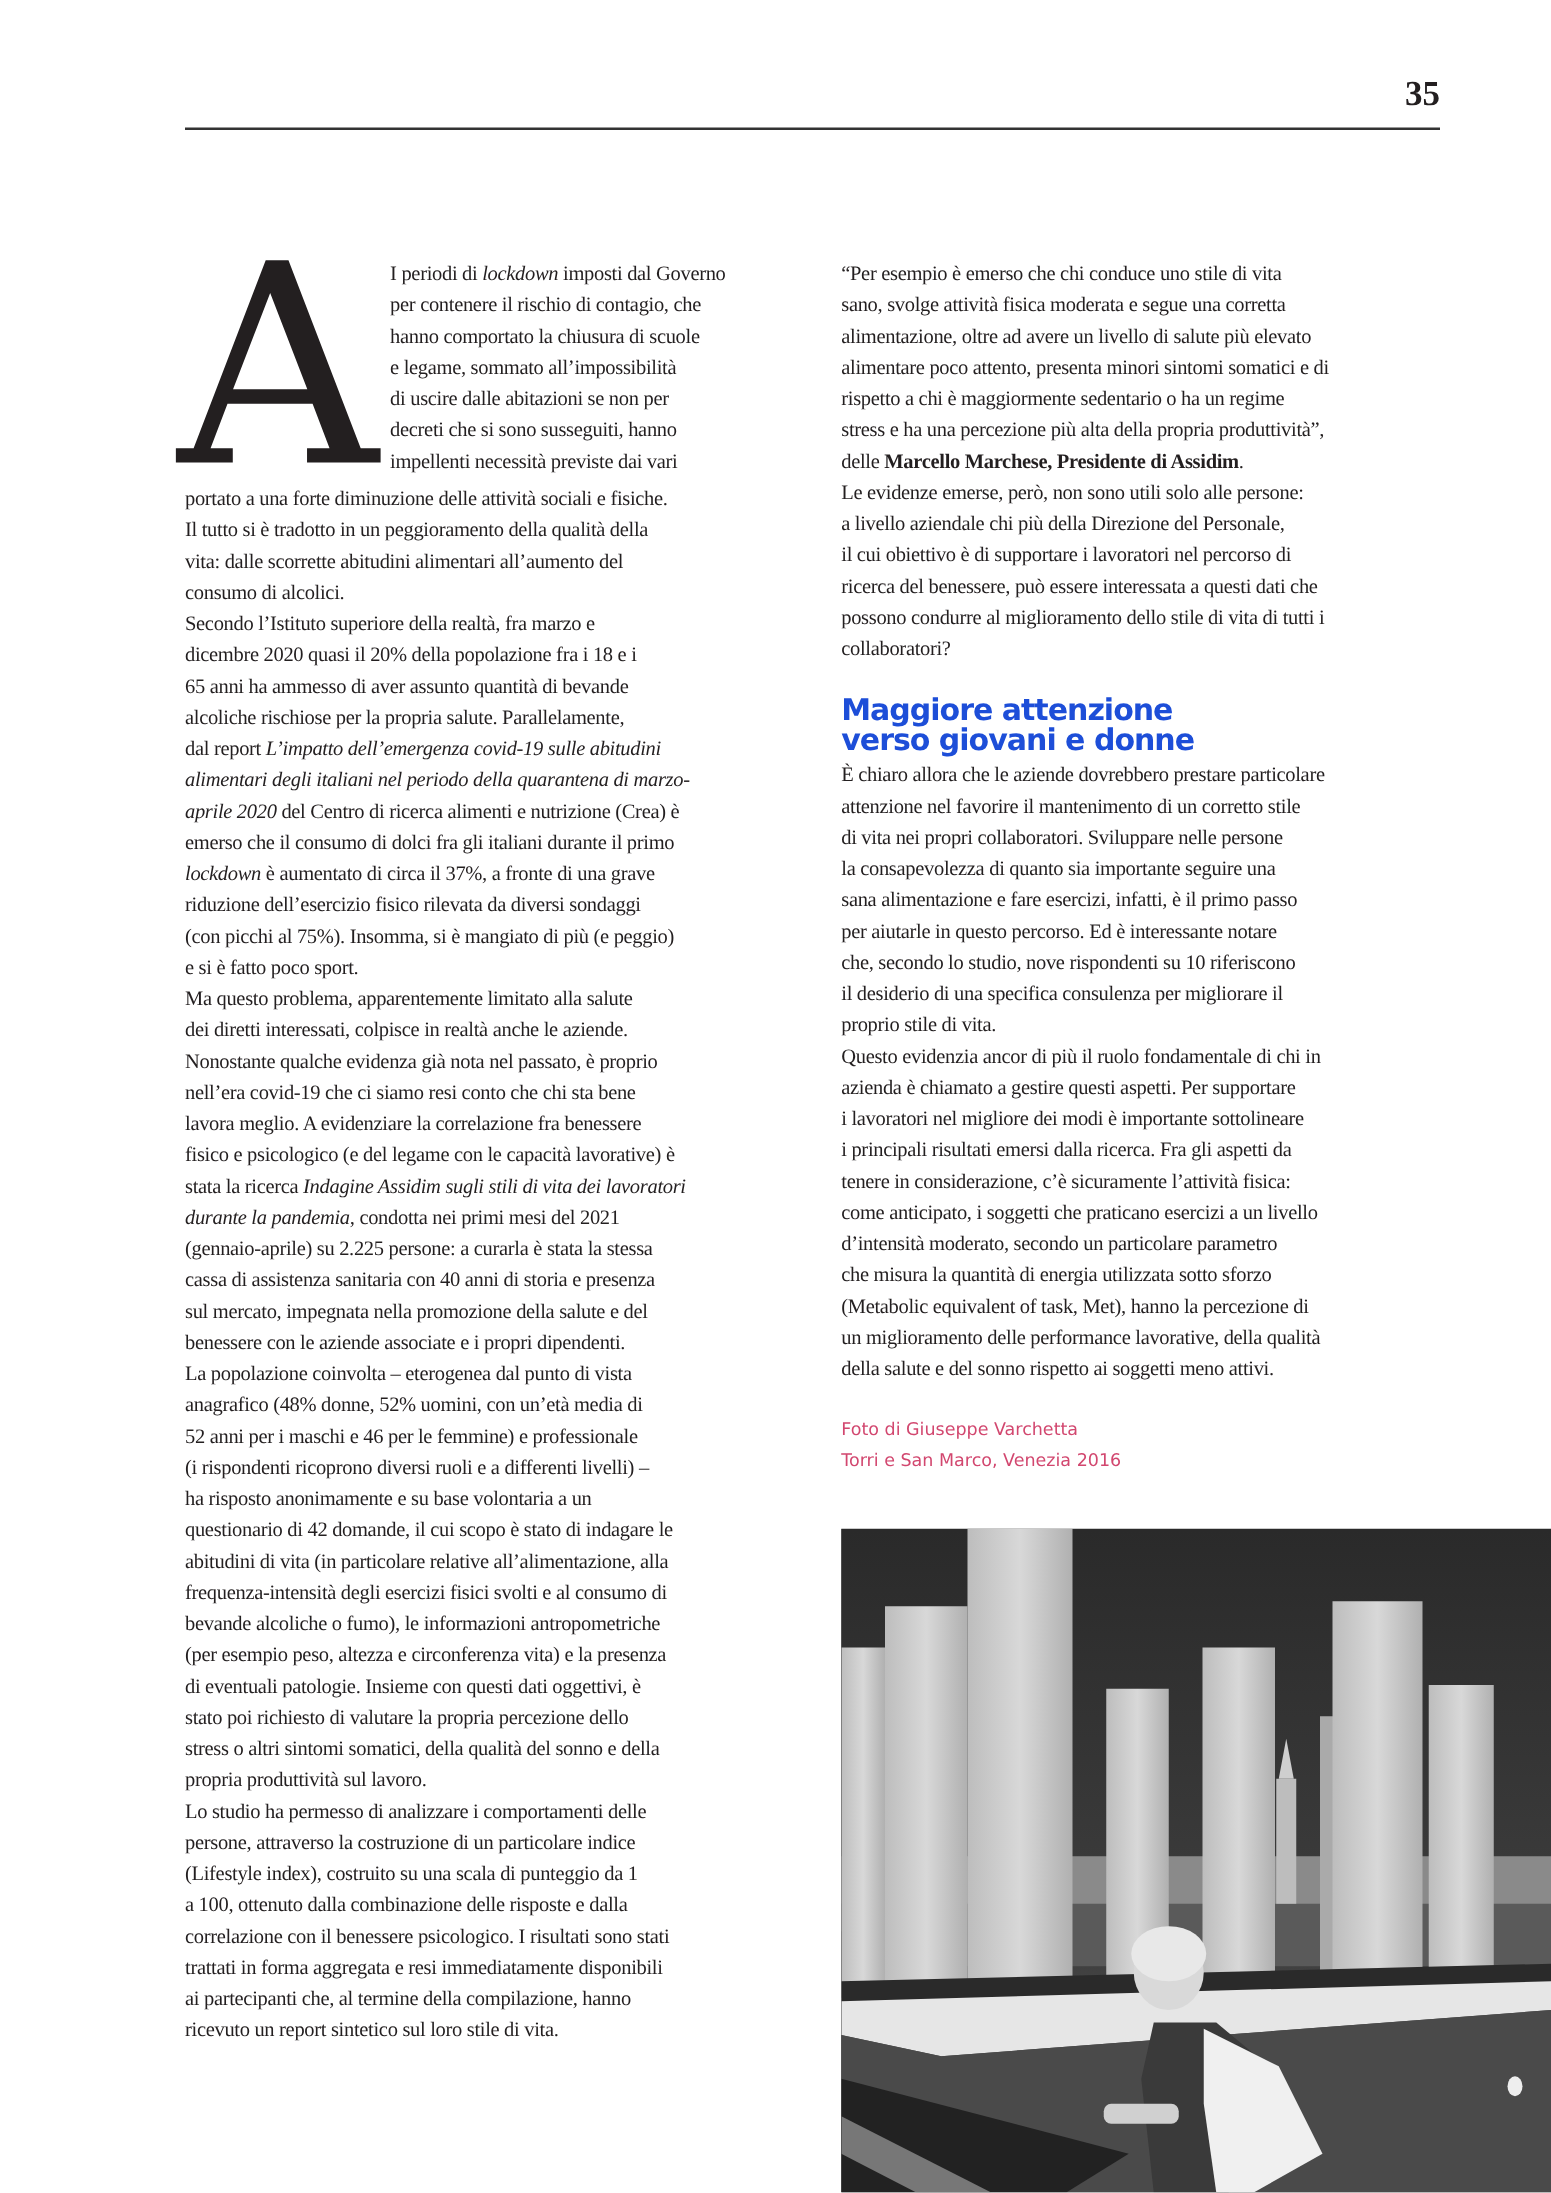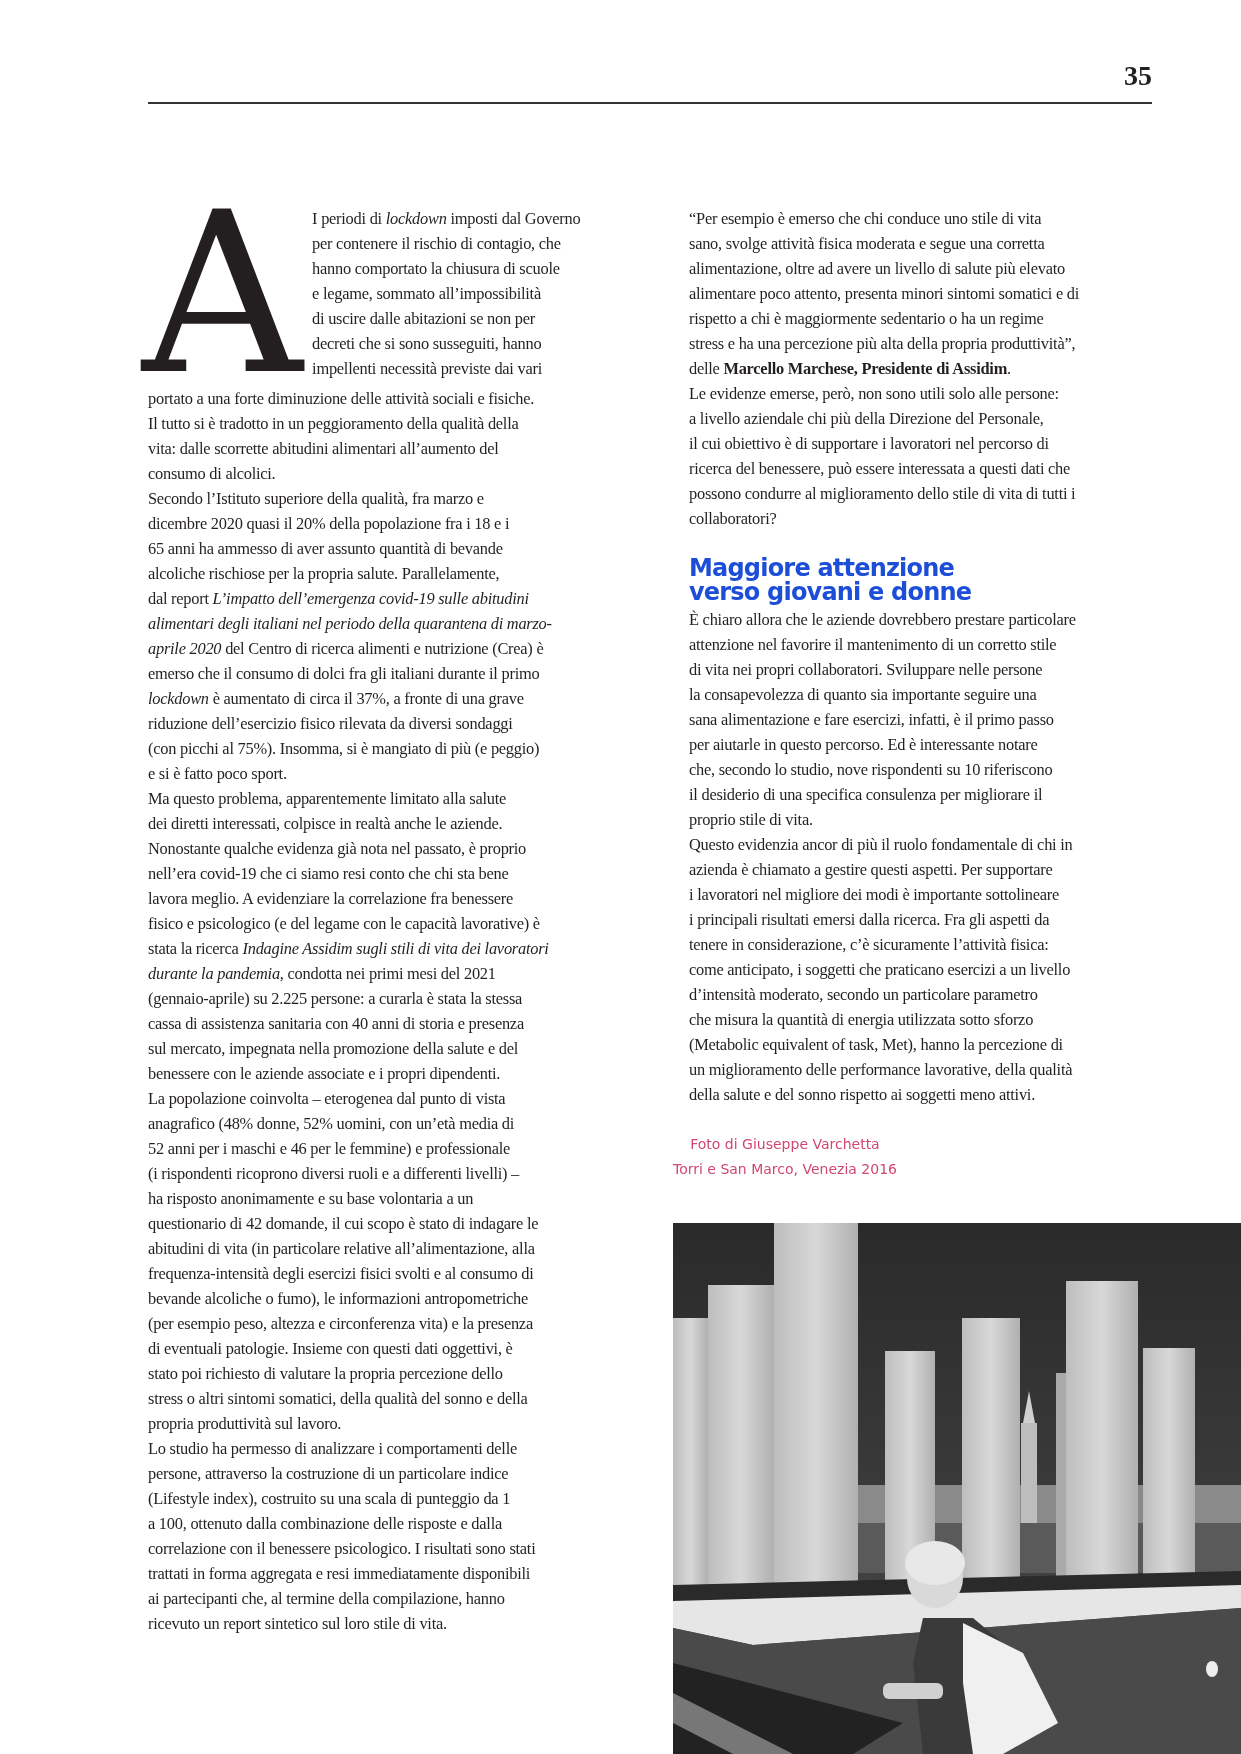--- a/index.html
+++ b/index.html
@@ -4,30 +4,30 @@
 <style>
   html, body { margin:0; padding:0; background:#ffffff; }
   body { width:1241px; height:1754px; position:relative; overflow:hidden;
          font-family:"DejaVu Serif","Liberation Serif",serif; color:#231f20; }
   .page-number { position:absolute; right:89px; top:60px; font-family:"Liberation Serif",serif;
                  font-weight:bold; font-size:28px; color:#231f20; }
   .header-rule { position:absolute; left:148px; top:102px; width:1004px; height:1.5px; background:#333; }
   .col { position:absolute; top:206px; font-size:16.4px; line-height:25px; letter-spacing:-0.25px;
          font-family:"Liberation Serif","DejaVu Serif",serif; }
   .col-left { left:148px; width:480px; }
-  .col-right { left:673px; width:482px;margin-left:16px; }
+  .col-right { left:673px; width:482px; }
   .line { display:block; white-space:nowrap; }
   .drop-cap { float:left; font-family:"DejaVu Serif",serif; font-size:222px; line-height:168px;
               height:176px; margin:4px 10px 0 -6px; color:#231f20; font-weight:normal; }
   em { font-style:italic; }
   strong { font-weight:bold; }
   .section-heading { margin:25px 0 0 0; font-family:"DejaVu Sans","Liberation Sans",sans-serif;
                      font-weight:bold; font-size:24px; line-height:24px; letter-spacing:-0.8px; color:#1d4ed8; }
   .caption { position:absolute; left:673px; top:1132px; font-family:"DejaVu Sans","Liberation Sans",sans-serif;
-             font-size:14px; line-height:25px; color:#d2476f;text-align:center; }
+             font-size:14px; line-height:25px; color:#d2476f; }
   .photo { position:absolute; left:673px; top:1223px; width:568px; height:531px; overflow:hidden; background:#3a3a3a; }
   .photo svg { display:block; }
 </style>
 </head>
 <body>
 
 <div class="page-number">35</div>
 <div class="header-rule"></div>
 
 <div class="col col-left">
@@ -39,21 +39,21 @@
       <span class="line"><span>e legame, sommato all’impossibilità</span></span>
       <span class="line"><span>di uscire dalle abitazioni se non per</span></span>
       <span class="line"><span>decreti che si sono susseguiti, hanno</span></span>
       <span class="line"><span>impellenti necessità previste dai vari</span></span>
     </div>
   <div id="left-lines" style="clear:both;">
       <span class="line"><span>portato a una forte diminuzione delle attività sociali e fisiche.</span></span>
       <span class="line"><span>Il tutto si è tradotto in un peggioramento della qualità della</span></span>
       <span class="line"><span>vita: dalle scorrette abitudini alimentari all’aumento del</span></span>
       <span class="line"><span>consumo di alcolici.</span></span>
-      <span class="line"><span>Secondo l’Istituto superiore della qualità, fra marzo e</span></span>
+      <span class="line"><span>Secondo l’Istituto superiore della realtà, fra marzo e</span></span>
       <span class="line"><span>dicembre 2020 quasi il 20% della popolazione fra i 18 e i</span></span>
       <span class="line"><span>65 anni ha ammesso di aver assunto quantità di bevande</span></span>
       <span class="line"><span>alcoliche rischiose per la propria salute. Parallelamente,</span></span>
       <span class="line"><span>dal report </span><em>L’impatto dell’emergenza covid-19 sulle abitudini</em></span>
       <span class="line"><em>alimentari degli italiani nel periodo della quarantena di marzo-</em></span>
       <span class="line"><em>aprile 2020</em><span> del Centro di ricerca alimenti e nutrizione (Crea) è</span></span>
       <span class="line"><span>emerso che il consumo di dolci fra gli italiani durante il primo</span></span>
       <span class="line"><em>lockdown</em><span> è aumentato di circa il 37%, a fronte di una grave</span></span>
       <span class="line"><span>riduzione dell’esercizio fisico rilevata da diversi sondaggi</span></span>
       <span class="line"><span>(con picchi al 75%). Insomma, si è mangiato di più (e peggio)</span></span>

